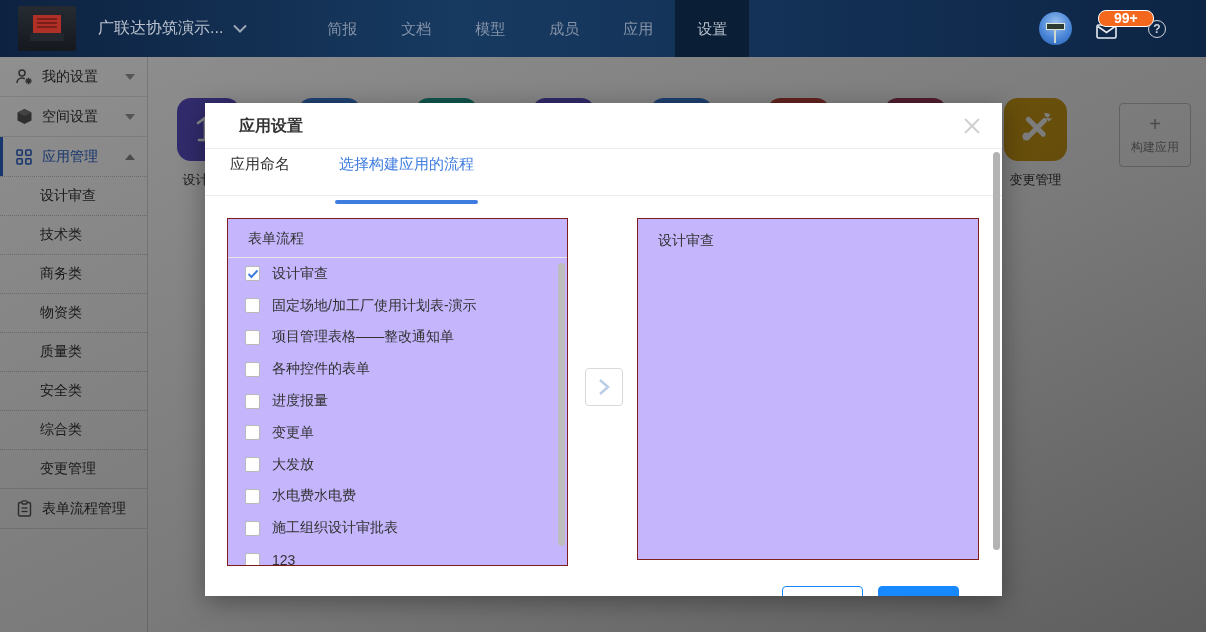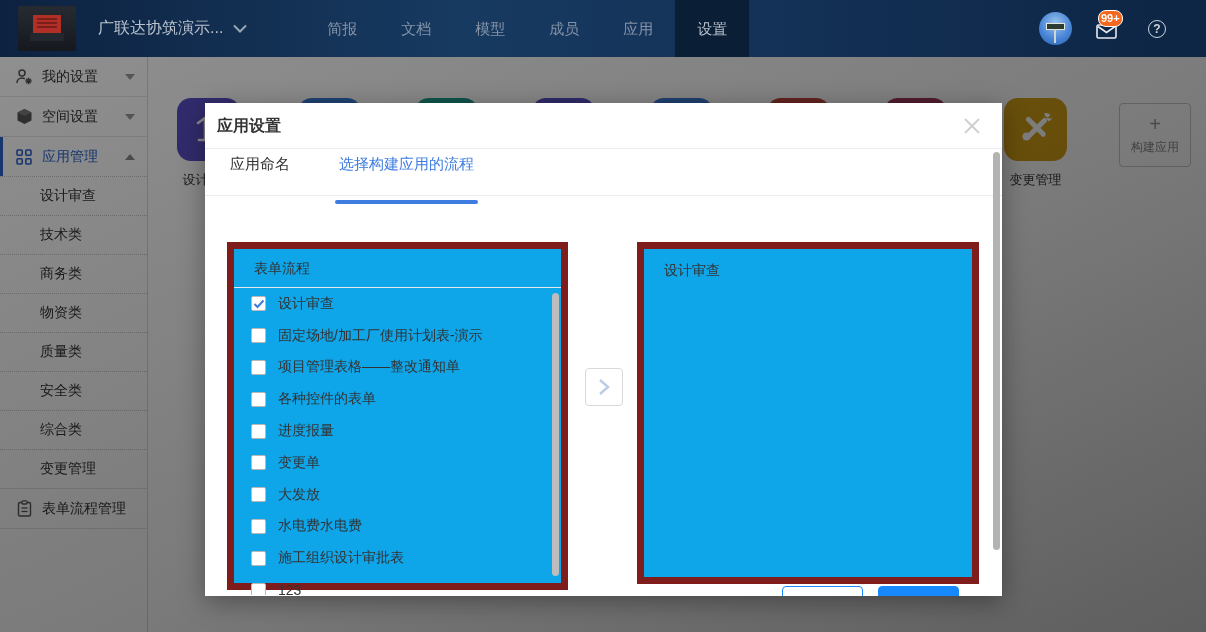--- a/index.html
+++ b/index.html
@@ -18,22 +18,22 @@
   .navtabs { display:flex; margin-left:58px; height:57px;justify-content:center; }
   .navtab { width:74px; height:57px; line-height:57px; text-align:center; color:#8593a8; font-size:15px; cursor:pointer; }
   .navtab.active { background:#0a1e36; color:#b6bfca; }
   .nav-right { position:absolute; right:0; top:0; height:57px; display:flex; align-items:center; }
   .avatar { width:33px; height:33px; border-radius:50%; overflow:hidden; flex:0 0 auto;
     background:radial-gradient(circle at 50% 35%,#9ec4ef 0%,#4a86d8 55%,#2a5fae 100%); position:relative; }
   .avatar .sign { position:absolute; left:7px; top:11px; width:19px; height:7px; background:#2e3b33; border:1px solid #dfe6df; }
   .avatar .pole { position:absolute; left:15px; top:17px; width:2px; height:14px; background:#cfd6cf; }
   .mailwrap { position:relative; width:34px; height:34px; margin-left:22px; margin-right:20px; cursor:pointer; }
   .mail { position:absolute; left:2px; top:12px; }
-  .badge { position:absolute; left:4px; top:-2px; background:#f4681d; color:#fff; font-size:11px; font-weight:bold;
-    border-radius:8px; padding:1px 2px 2px; border:1px solid #fff; line-height:12px; }
+  .badge { position:absolute; left:4px; top:-2px; background:#f4681d; color:#fff; font-size:14px; font-weight:bold;
+    border-radius:8px; padding:1px 15px 2px; border:1px solid #fff; line-height:12px; }
   .help { width:18px; height:18px; border:1.5px solid #cfd5dd; border-radius:50%; color:#cfd5dd; font-size:12px;
     font-weight:bold; display:flex; align-items:center; justify-content:center; margin-right:40px; cursor:pointer; }
 
   
   .sidebar { position:absolute; left:0; top:57px; width:148px; height:575px; background:#fff; border-right:1px solid #d9d9d9; }
   .side-row { position:relative; display:flex; align-items:center; height:40px; font-size:14px; color:#333; cursor:pointer; }
   .side-row.group { padding-left:15px; border-bottom:1px solid #e4e4e4; }
   .side-row.sub { padding-left:40px; height:39px; border-bottom:1px dotted #c8c8c8; }
   .side-row.solid { border-bottom:1px solid #e0e0e0; }
   .side-row .icn { width:18px; height:18px; margin-right:9px; display:flex; align-items:center; justify-content:center; }
@@ -52,28 +52,28 @@
   .build-card .bc-label { font-size:12px; margin-top:5px; }
 
   
   .overlay { position:absolute; left:0; top:57px; width:1206px; height:575px; z-index:10;
     background:linear-gradient(155deg,rgba(0,0,0,.44) 0%,rgba(0,0,0,.52) 55%,rgba(0,0,0,.63) 100%); }
 
   
   .modal { position:absolute; left:205px; top:103px; width:797px; height:493px; background:#fff; z-index:20;
     box-shadow:0 6px 24px rgba(0,0,0,.35); overflow:hidden; }
   .m-header { height:46px; border-bottom:1px solid #ececec; position:relative; }
-  .m-title { line-height:46px; padding-left:12px; font-size:16px; font-weight:bold; color:#333; }
+  .m-title { line-height:46px; padding-left:34px; font-size:16px; font-weight:bold; color:#333; }
   .m-close { position:absolute; right:20px; top:13px; width:20px; height:20px; cursor:pointer; }
   .m-tabs { height:47px; border-bottom:1px solid #ececec; display:flex; align-items:center; padding-left:25px; }
   .m-tab { font-size:15px; color:#333; margin-right:49px; height:64px; line-height:47px; position:relative; cursor:pointer; }
   .m-tab.active { color:#3e7ce0; }
   .m-tab.active::after { content:""; position:absolute; left:-4px; right:-4px; bottom:0; height:4px; background:#3e7ce0; border-radius:2px; }
 
-  .panel { position:absolute; border:7px solid #7f1d1d; background:#0ea5e9;margin-top:24px; }
+  .panel { position:absolute; border:1px solid #7f1d1d; background:#c4b5fd; }
   .panel-left { left:22px; top:115px; width:341px; height:348px; }
   .panel-right { left:432px; top:115px; width:342px; height:342px; }
   .p-head { height:39px; line-height:39px; padding:0 20px; font-size:14px; color:#333; border-bottom:1px solid #e8e8e8;
     display:flex; justify-content:space-between; }
   .clear-link { cursor:pointer; color:#333; }
   .chk-list { position:relative; height:307px; overflow:hidden; }
   .chk-row { display:flex; align-items:center; height:31.8px; padding-left:17px; cursor:pointer; }
   .cb { width:15px; height:15px; border:1px solid #b9b9b9; border-radius:2px; background:#fff; margin-right:12px;
     display:flex; align-items:center; justify-content:center; flex:0 0 auto; }
   .cb-label { font-size:14px; color:#333; white-space:nowrap; }

